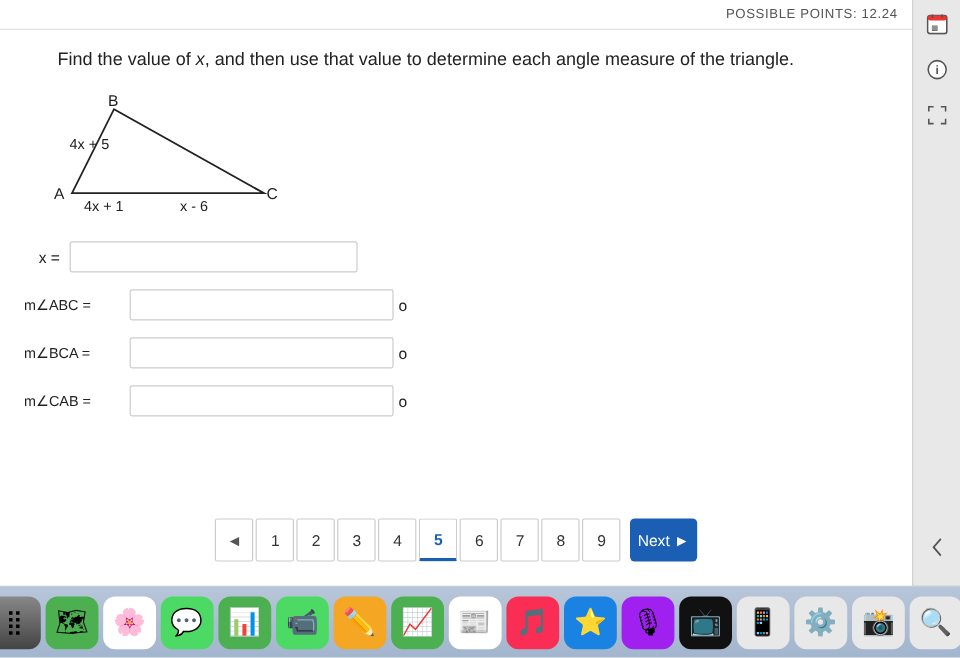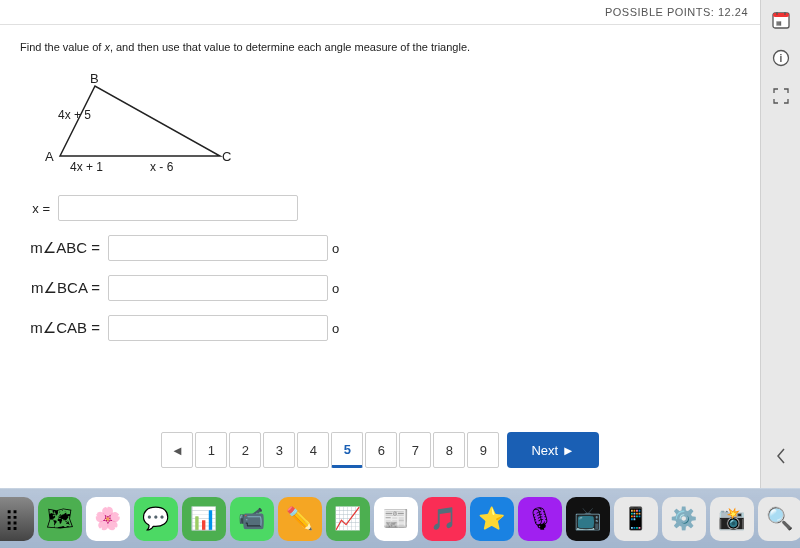--- a/index.html
+++ b/index.html
@@ -44,23 +44,24 @@
       letter-spacing: 0.5px;
     }
 
     
     .question-area {
       padding: 16px 20px;
       flex: 1;
     }
 
     .question-text {
-      font-size: 11px;
+      font-size: 15px;
       color: #222;
       margin-bottom: 18px;
+      margin-left: 28px;
     }
     .question-text em {
       font-style: italic;
     }
 
     
     .triangle-area {
       margin-bottom: 20px;
       margin-left: 10px;
     }
@@ -68,23 +69,22 @@
     
     .input-row {
       display: flex;
       align-items: center;
       margin-bottom: 14px;
       font-size: 13px;
       color: #222;
     }
     .input-label {
       min-width: 80px;
-      text-align: right;
       margin-right: 8px;
-      font-size: 15px;
+      font-size: 12px;
     }
     .input-label-x {
       min-width: 30px;
       text-align: right;
       margin-right: 8px;
       font-size: 13px;
     }
     .input-field {
       border: 1px solid #ccc;
       border-radius: 2px;
@@ -129,21 +129,21 @@
     }
     .page-btn.arrow {
       color: #555;
     }
     .next-btn {
       background: #1a5fb4;
       color: #fff;
       border: none;
       border-radius: 4px;
       height: 36px;
-      padding: 0 24px;
+      padding: 0 6px;
       font-size: 13px;
       cursor: pointer;
       margin-left: 6px;
       display: flex;
       align-items: center;
       gap: 4px;
     }
 
     
     .right-sidebar {

